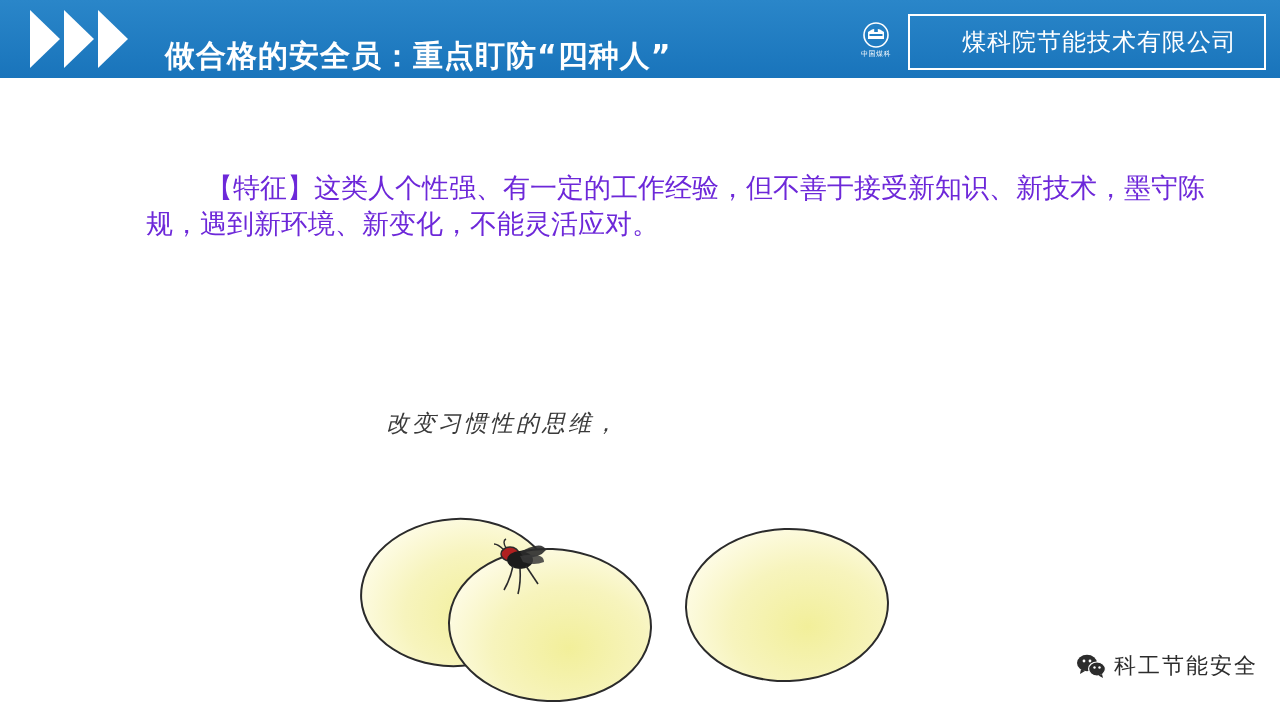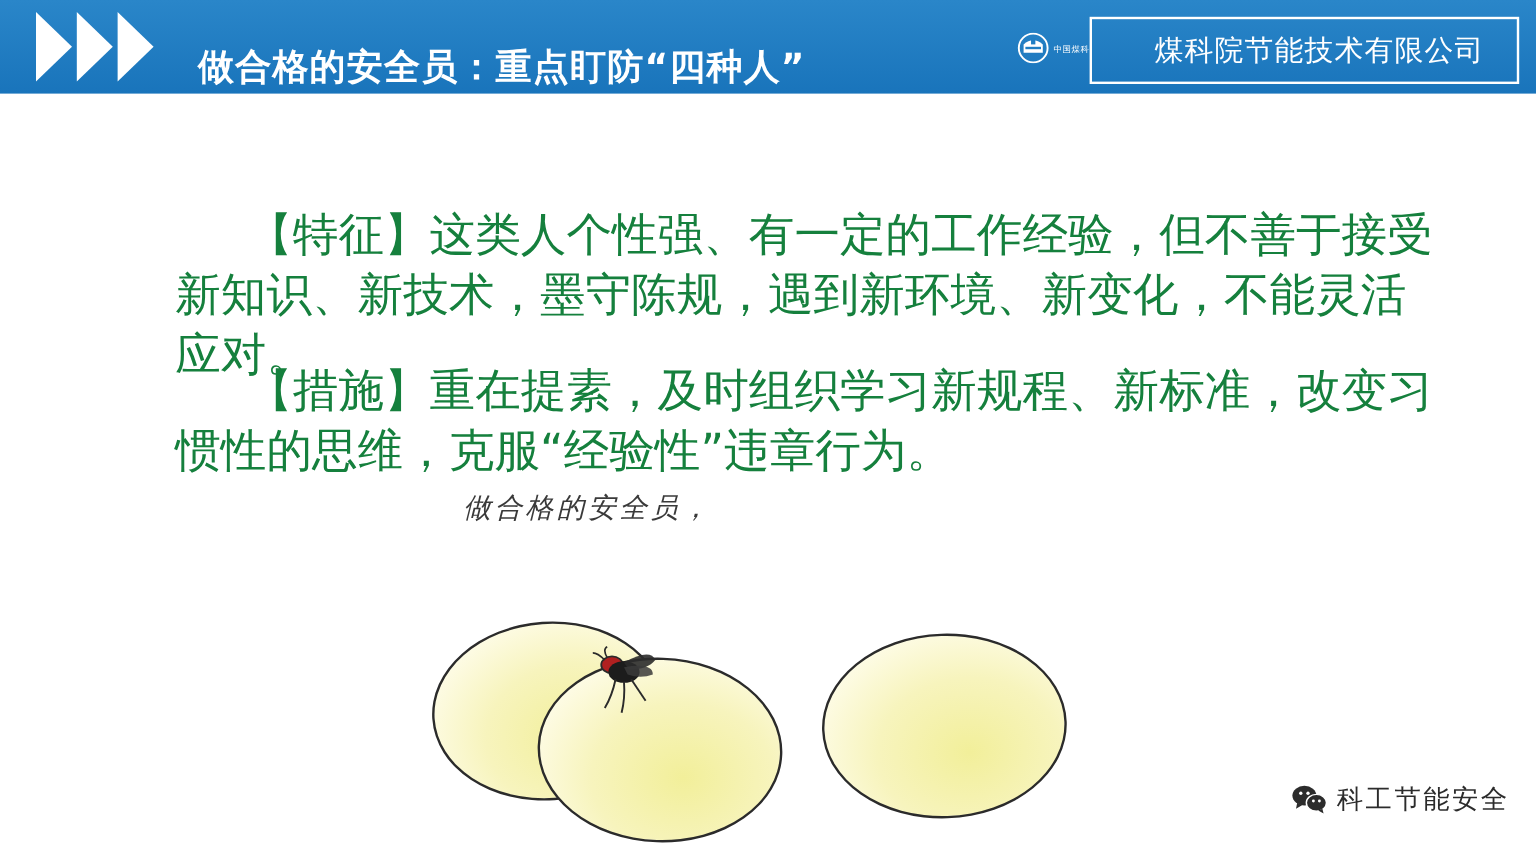--- a/index.html
+++ b/index.html
@@ -55,20 +55,21 @@
     margin-top: 20px;
   }
 
   .logo {
     position: absolute;
     left: 852px;
     top: 16px;
     width: 48px;
     height: 48px;
     display: flex;
+    flex-direction: column;
     align-items: center;
     justify-content: center;
   }
   .logo-mark {
     width: 34px; height: 26px;
     position: relative;
   }
   .logo-mark svg { display: block; }
   .logo-text {
     font-size: 7px;
@@ -120,23 +121,23 @@
     border: 3px solid #4f2d8f;
     margin-right: 7px;
     vertical-align: 2px;
     box-sizing: border-box;
   }
 
   .para {
     position: absolute;
     left: 146px;
     width: 1060px;
-    font-size: 38px;
+    font-size: 27px;
     line-height: 1.32;
-    color: #15803d;
+    color: #6d28d9;
     text-indent: 60px;
     letter-spacing: 0px;
   }
   .para.p1 { top: 92px; }
   .para.p2 { top: 222px; }
 
   
   .illus {
     position: absolute;
     left: 330px;
@@ -216,24 +217,23 @@
 
   <div class="company-box">
     <span>煤科院节能技术有限公司</span>
   </div>
 </div>
 
 <div class="content">
 
 
   <div class="para p1">【特征】这类人个性强、有一定的工作经验，但不善于接受新知识、新技术，墨守陈规，遇到新环境、新变化，不能灵活应对。</div>
-  <div class="para p2">【措施】重在提素，及时组织学习新规程、新标准，改变习惯性的思维，克服“经验性”违章行为。</div>
 
   <div class="illus">
-    <div class="hand-line l1">做合格的安全员，</div>
+    <div class="hand-line l1">改变习惯性的思维，</div>
 
     <div class="egg e1"></div>
     <div class="egg e3"></div>
     <div class="egg e2"></div>
 
     <div class="fly">
       <svg width="80" height="70" viewBox="0 0 80 70">
         <ellipse cx="30" cy="16" rx="9" ry="7" fill="#b02020" stroke="#2b2b2b" stroke-width="1.5"></ellipse>
         <ellipse cx="40" cy="22" rx="13" ry="9" fill="#1c1c1c"></ellipse>
         <path d="M40 14 Q62 2 66 12 Q60 20 44 20 Z" fill="#2b2b2b" opacity="0.9"></path>

